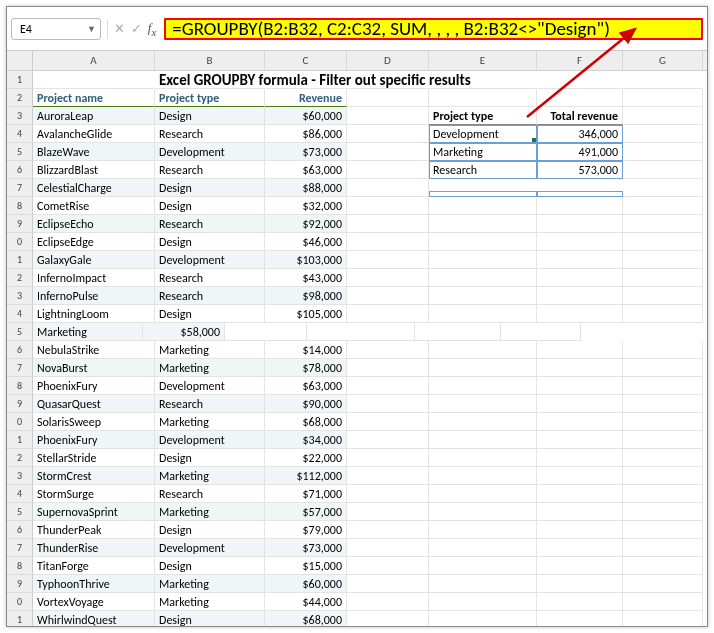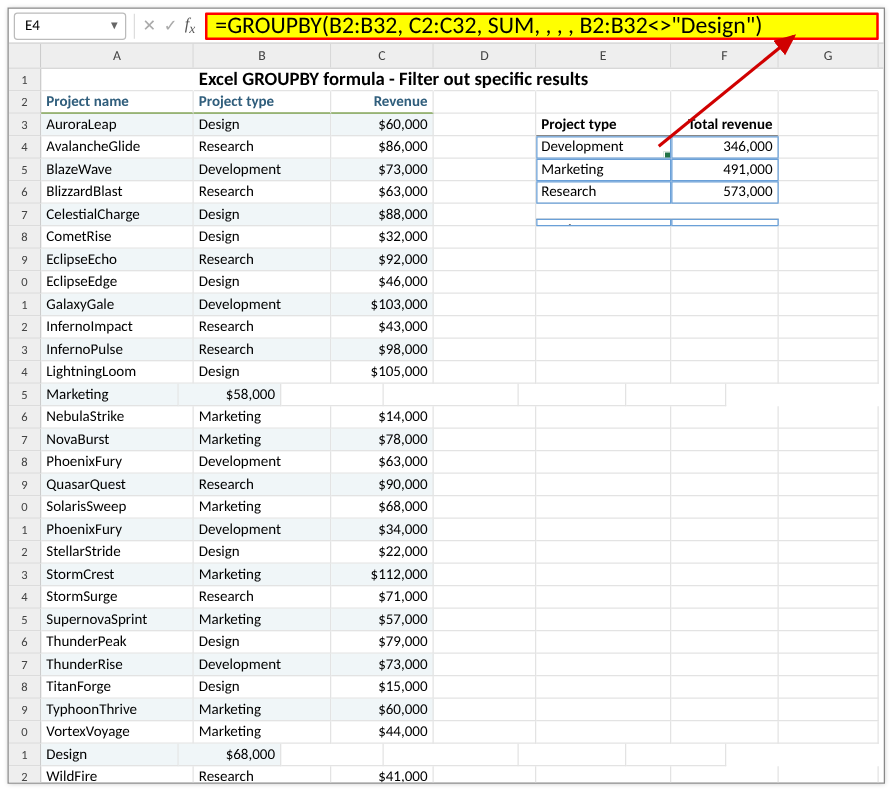--- a/index.html
+++ b/index.html
@@ -17,21 +17,21 @@
     height: 621px;
     background: #fff;
     overflow: hidden;
     position: relative;
   }
   
   .formula-bar {
     display: flex;
     align-items: center;
     border-bottom: 1px solid #ccc;
-    height: 28px;
+    height: 44px;
     padding: 0 4px;
     position: relative;
   }
   .name-box {
     width: 90px;
     height: 22px;
     border: 1px solid #bbb;
     border-radius: 3px;
     background: #fff;
     display: flex;
@@ -530,20 +530,21 @@
           <div class="c-row">
             <div class="c col-A cA">VortexVoyage</div>
             <div class="c col-B cB">Marketing</div>
             <div class="c col-C cC num">$44,000</div>
             <div class="c col-D"></div>
             <div class="c col-E"></div>
             <div class="c col-F num"></div>
             <div class="c col-G"></div>
           </div>
           <div class="c-row">
+            <div class="c col-A cA">WhirlwindQuest</div>
             <div class="c col-B cB">Design</div>
             <div class="c col-C cC num">$68,000</div>
             <div class="c col-D"></div>
             <div class="c col-E"></div>
             <div class="c col-F num"></div>
             <div class="c col-G"></div>
           </div>
           <div class="c-row">
             <div class="c col-A cA">WildFire</div>
             <div class="c col-B cB">Research</div>

